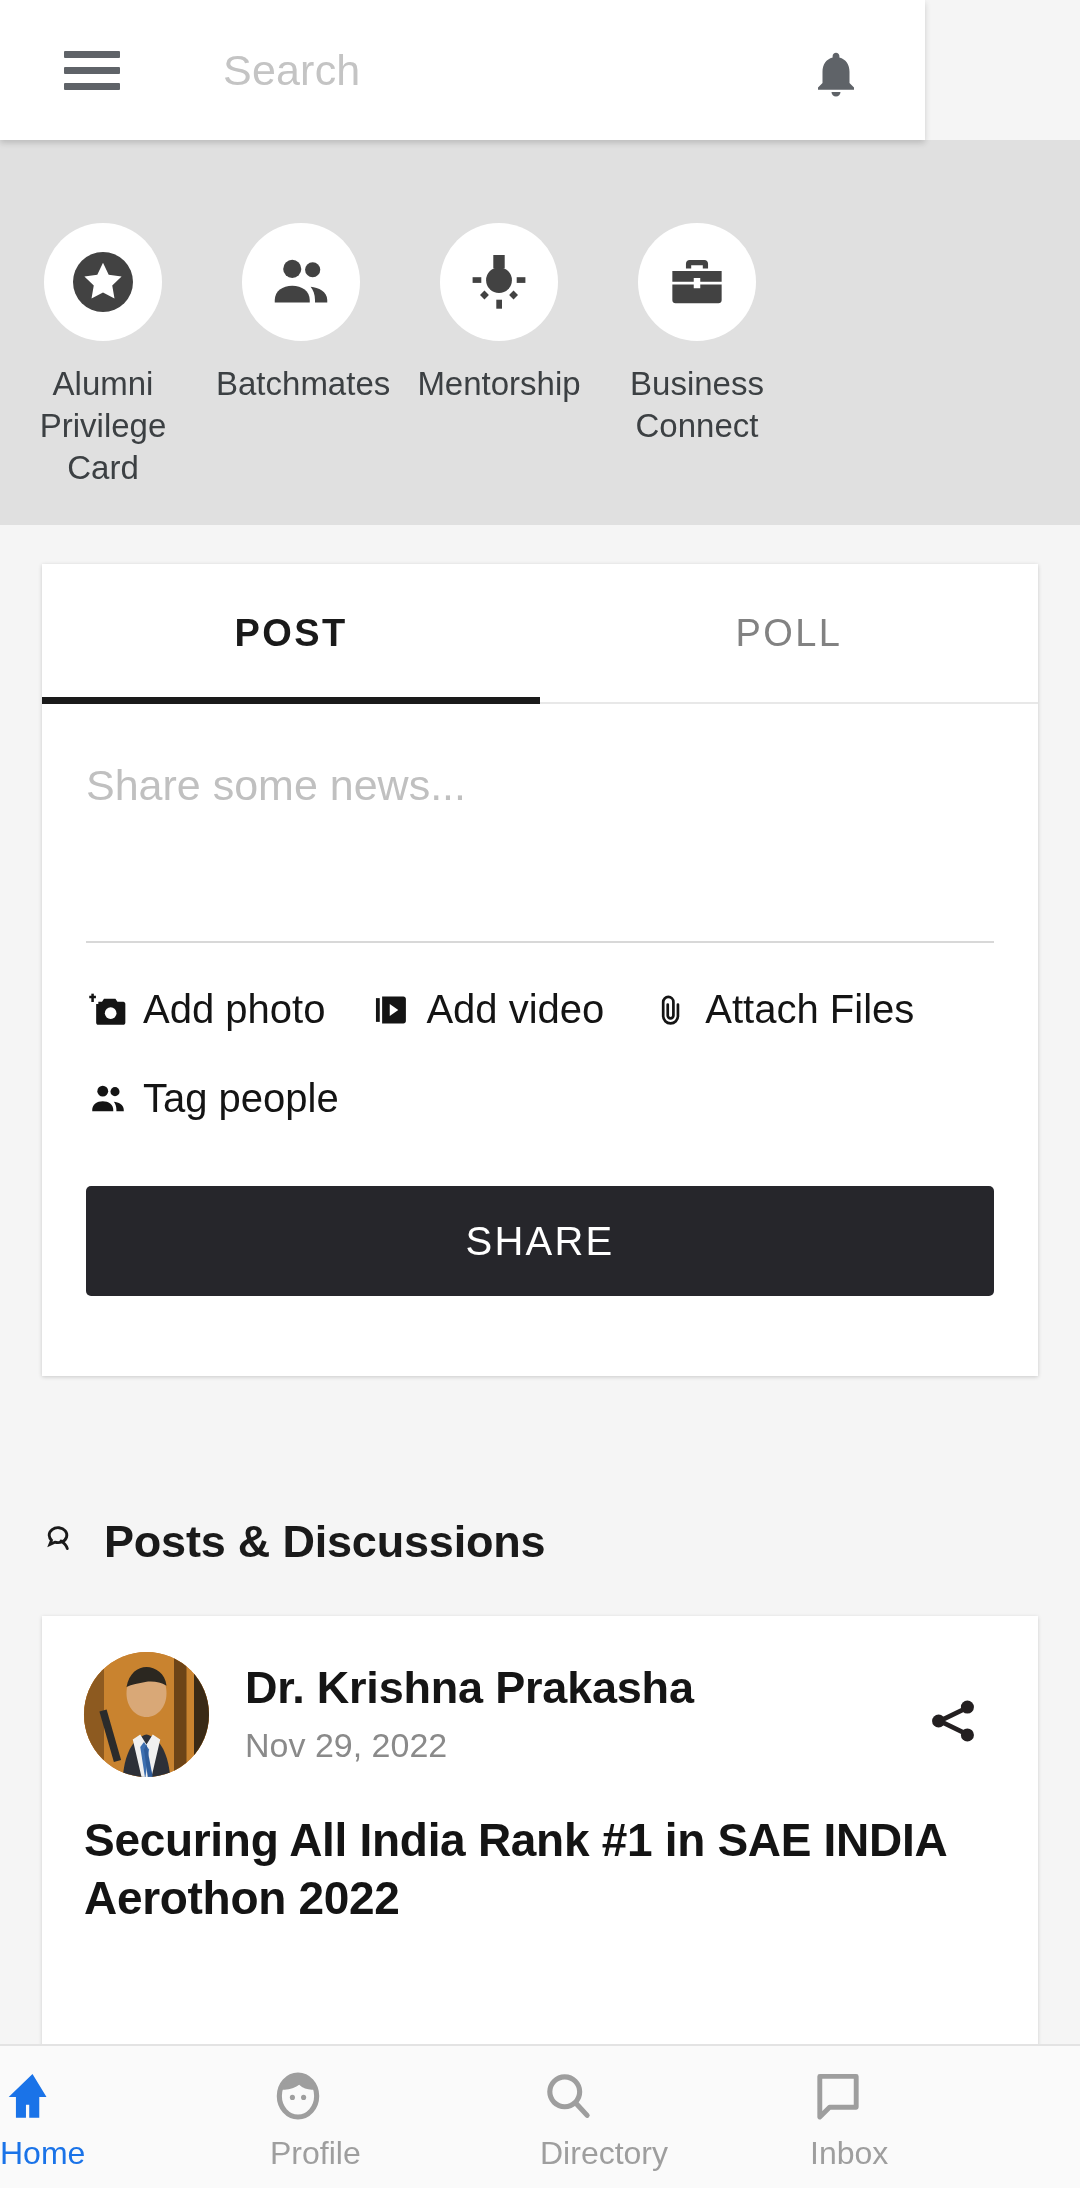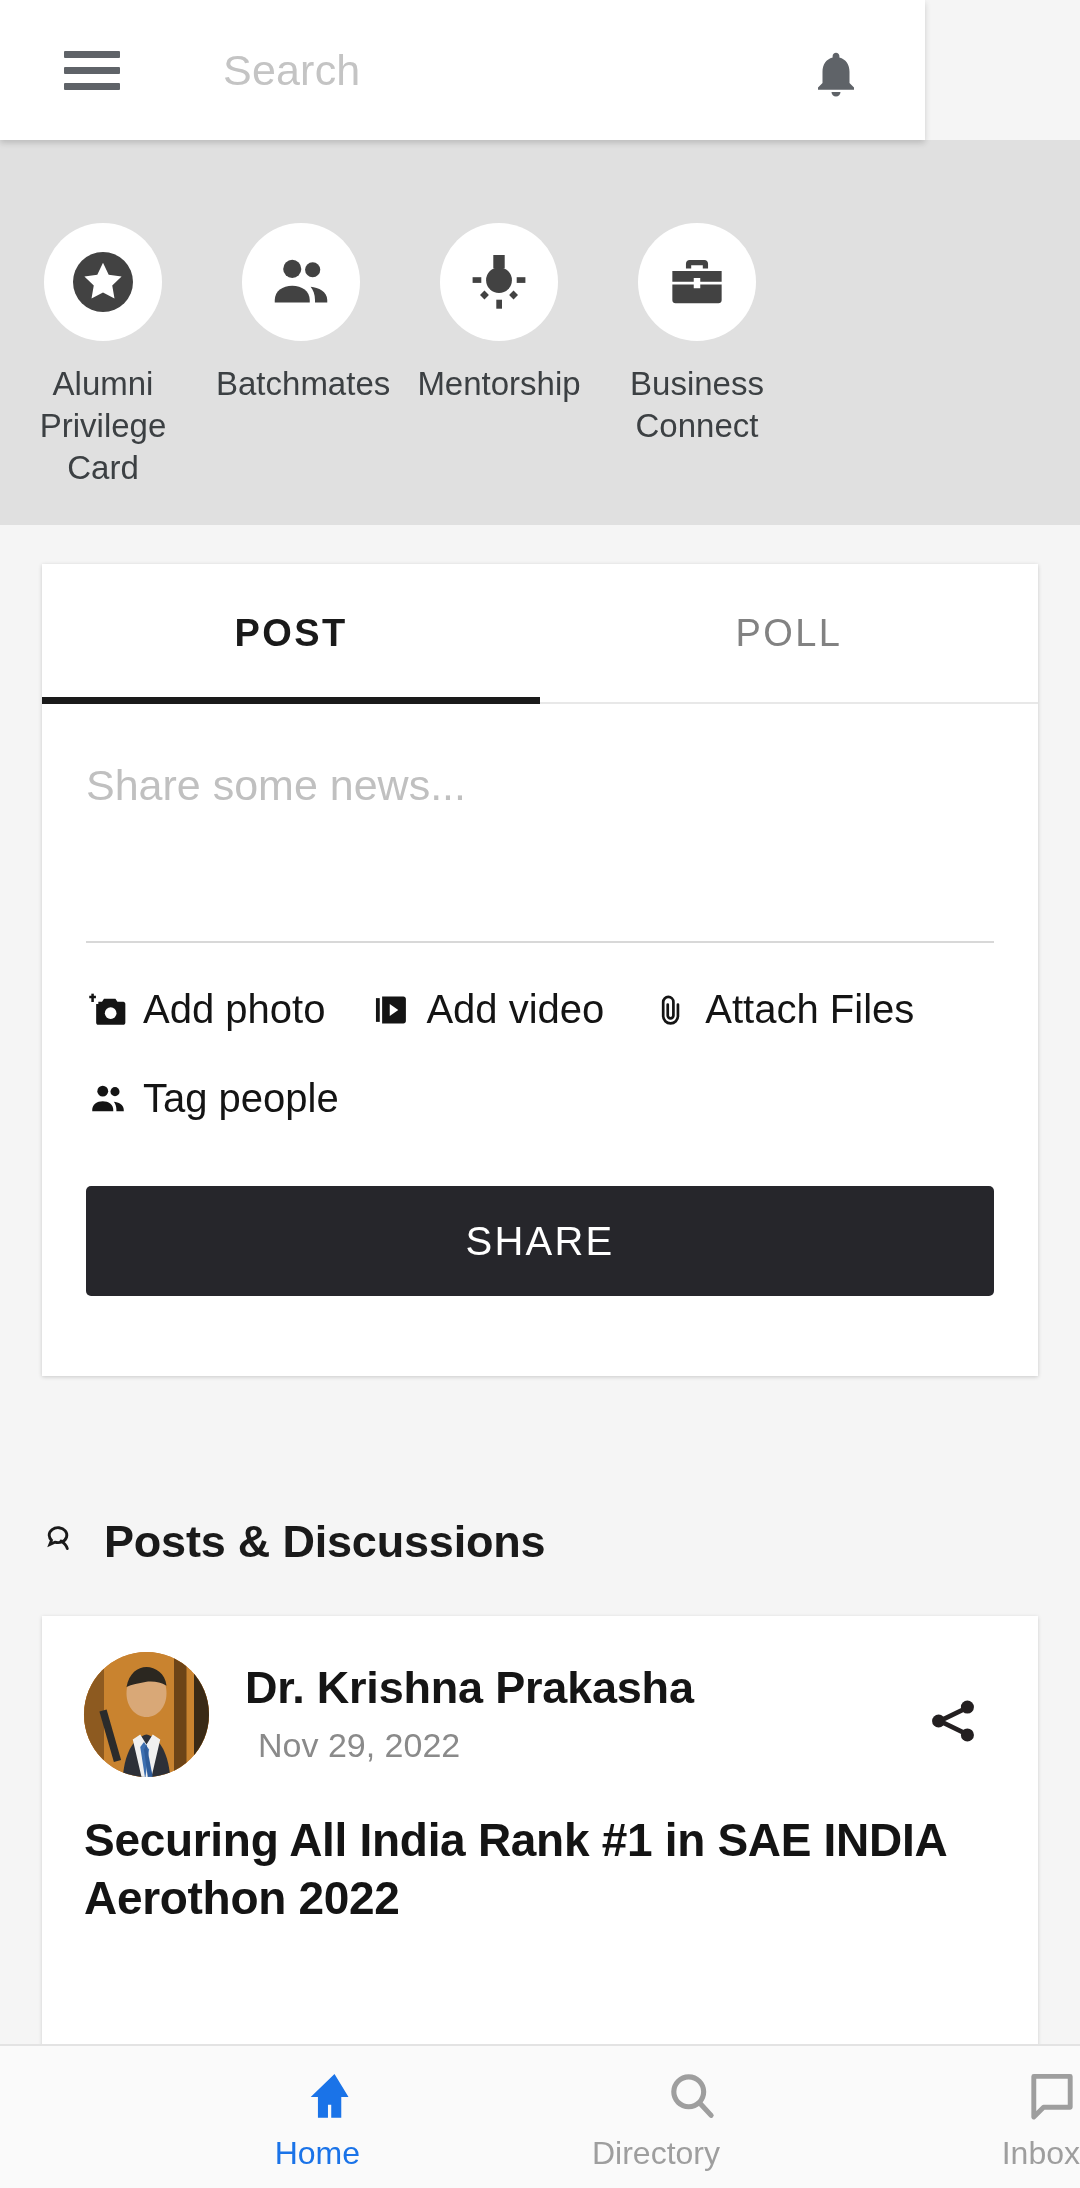--- a/index.html
+++ b/index.html
@@ -249,21 +249,20 @@
   .post-author {
     font-size: 45px;
     font-weight: 700;
     color: #151515;
     letter-spacing: -0.2px;
   }
   .post-date {
     margin-top: 12px;
     font-size: 34px;
     color: #8a8a8a;
-    margin-left: 13px;
   }
   .post-share {
     position: absolute;
     right: 58px;
     top: 78px;
     width: 54px;
     height: 54px;
     cursor: pointer;
   }
   .post-title {
@@ -293,21 +292,21 @@
     height: 144px;
     background: #fafafa;
     border-top: 2px solid #e3e3e3;
     display: flex;
     z-index: 40;
   }
   .nav-item {
     flex: 1;
     display: flex;
     flex-direction: column;
-    align-items: flex-end;
+    align-items: flex-start;
     justify-content: center;
     cursor: pointer;
     padding-top: 4px;
   }
   .nav-item .nav-ico {
     height: 58px;
     display: flex;
     align-items: center;
     justify-content: center;
   }
@@ -504,20 +503,31 @@
 
   <div class="nav-item active">
     <span class="nav-ico">
       <svg width="58" height="56" viewBox="0 0 24 24" fill="#1a73e8">
         <path d="M12 2.6L1.8 12.4h3.1v8.9h4.3v-5.5h1.4v5.5h4.3v-8.9h3.1z" transform="translate(1.5,0)"></path>
       </svg>
     </span>
     <span class="nav-label">Home</span>
   </div>
 
+  <div class="nav-item idle">
+    <span class="nav-ico">
+      <svg width="56" height="56" viewBox="0 0 24 24" fill="none" stroke="#9e9e9e" stroke-width="2.2">
+        <ellipse cx="12" cy="12" rx="8" ry="9"></ellipse>
+        <path d="M4.7 9.2c1.6-4.2 5-6.4 9.2-5.6 2.9.6 4.6 2.8 5.4 5.6-2.6.4-4.9-.3-6.8-2-2.1 1.6-4.7 2.4-7.8 2z" fill="#9e9e9e" stroke="none"></path>
+        <circle cx="9.6" cy="12.6" r="1.1" fill="#9e9e9e" stroke="none"></circle>
+        <circle cx="14.4" cy="12.6" r="1.1" fill="#9e9e9e" stroke="none"></circle>
+      </svg>
+    </span>
+    <span class="nav-label">Profile</span>
+  </div>
 
   <div class="nav-item idle">
     <span class="nav-ico">
       <svg width="56" height="56" viewBox="0 0 24 24" fill="none" stroke="#9e9e9e" stroke-width="2.2" stroke-linecap="round">
         <circle cx="10.6" cy="10.2" r="6.4"></circle>
         <line x1="15.4" y1="15.1" x2="20.2" y2="20.3"></line>
       </svg>
     </span>
     <span class="nav-label">Directory</span>
   </div>

